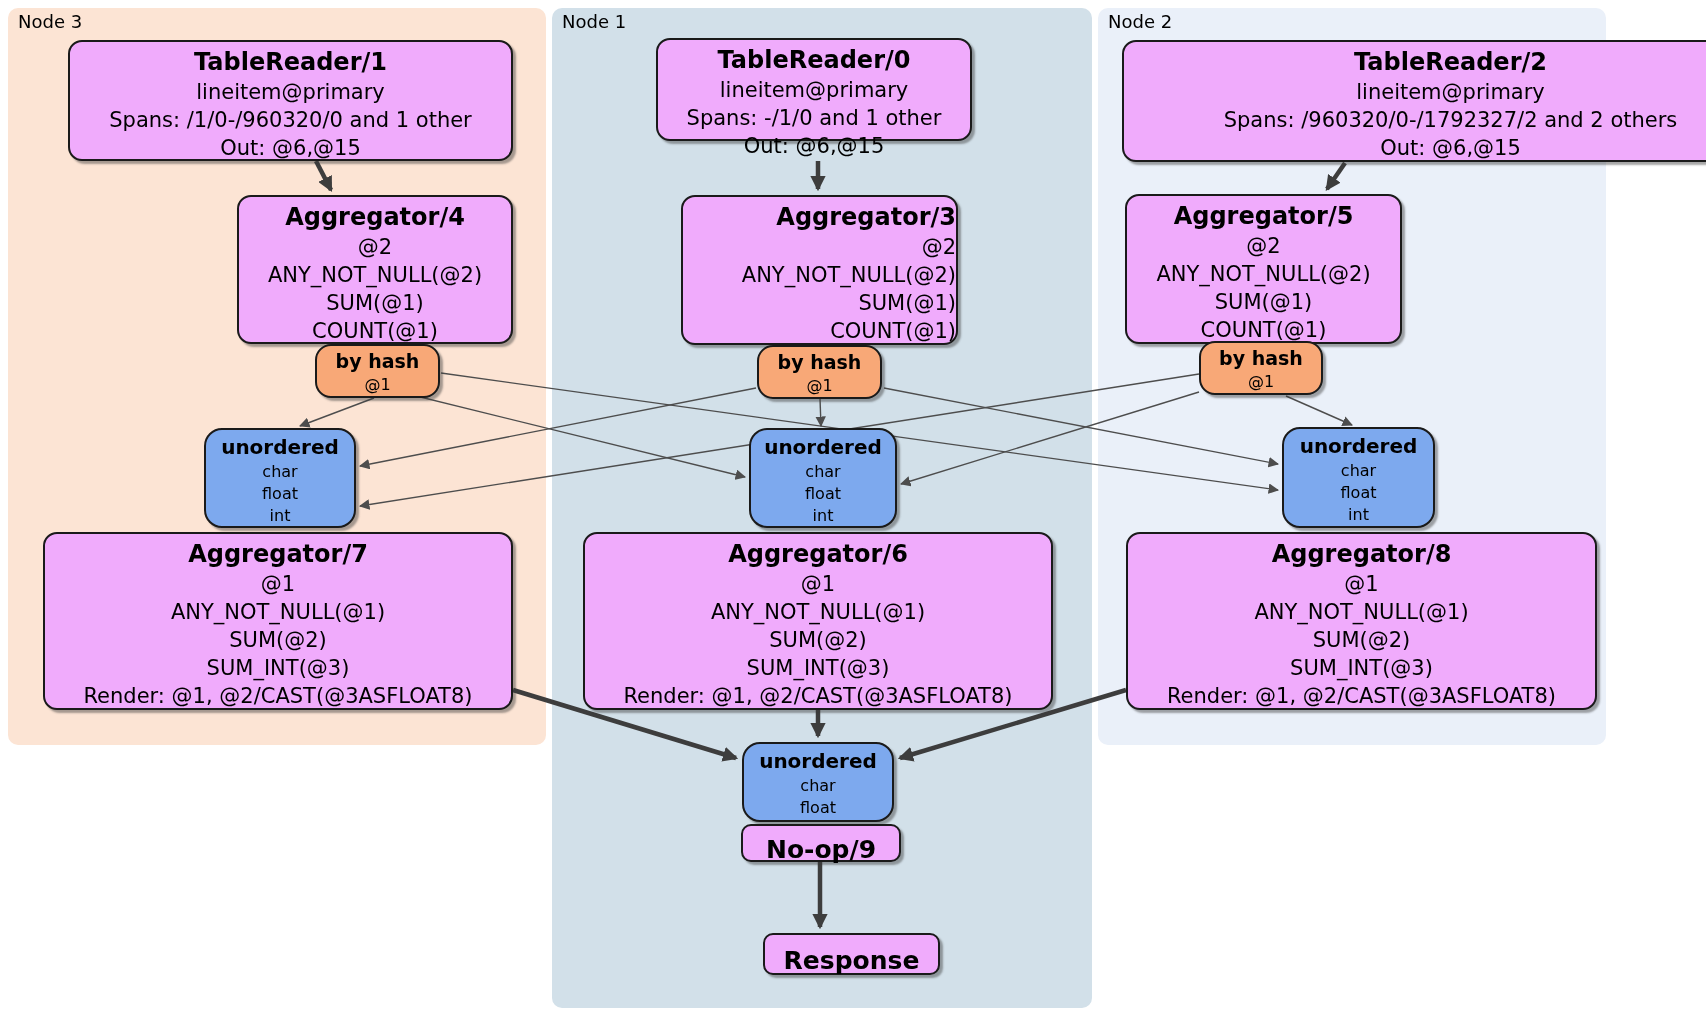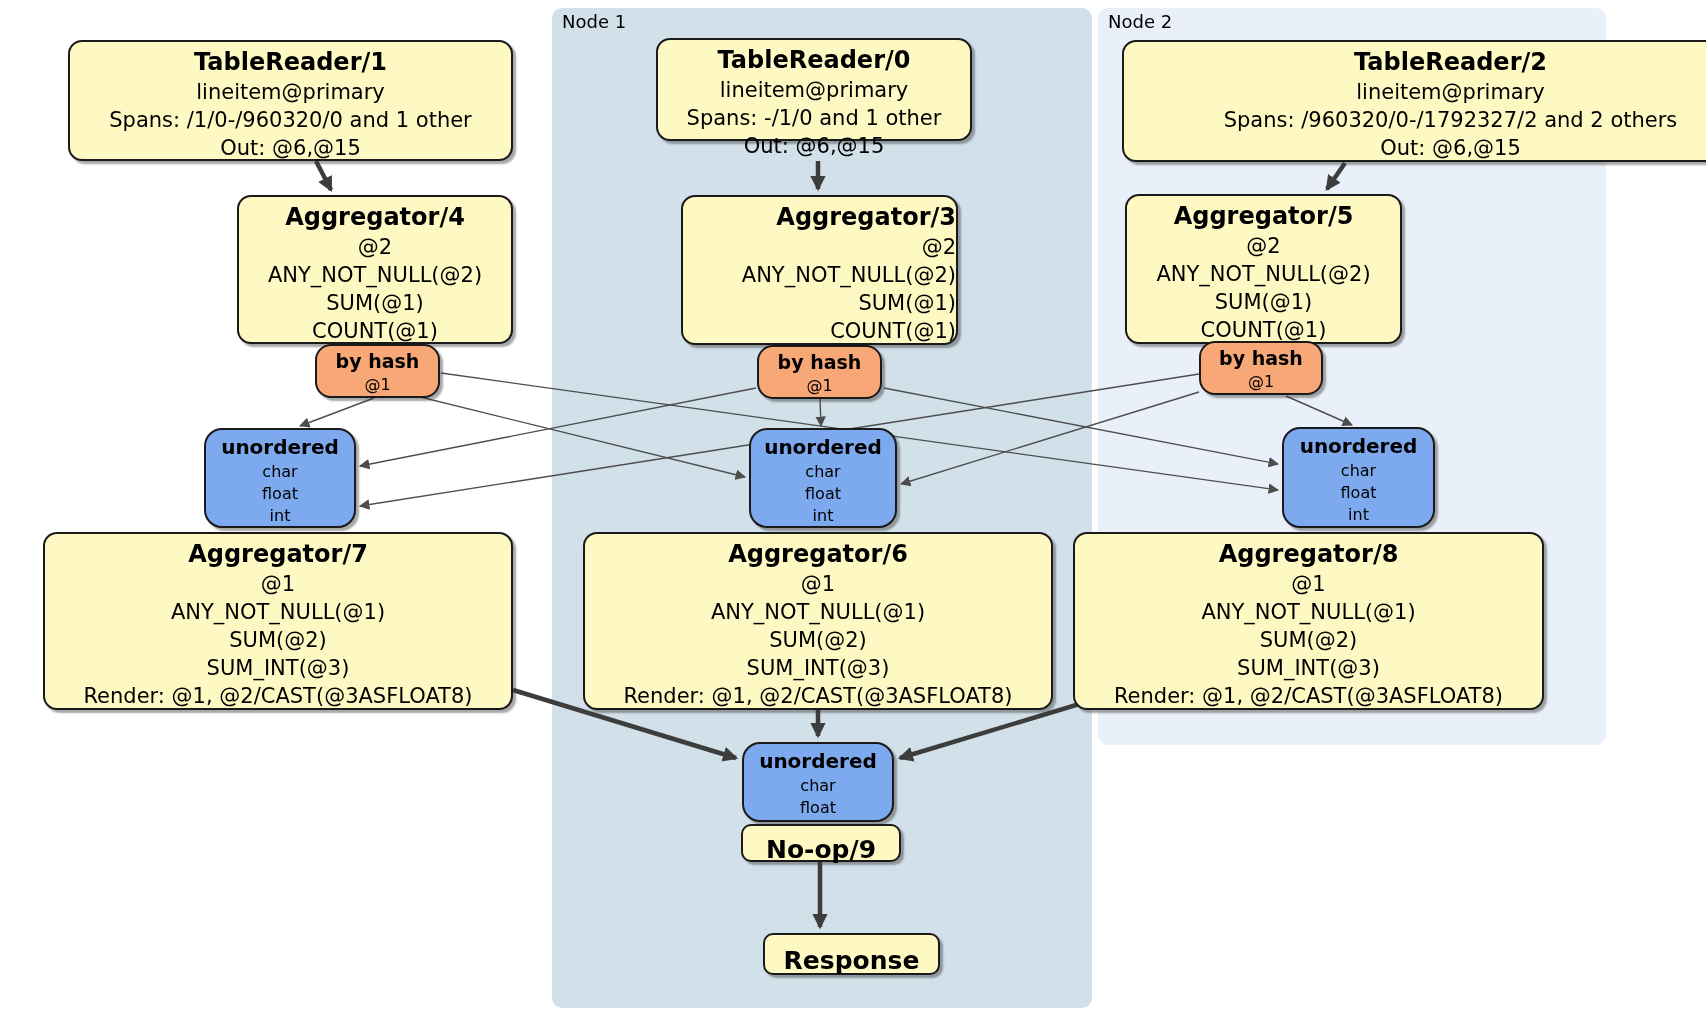--- a/index.html
+++ b/index.html
@@ -39,21 +39,21 @@
     position: absolute;
     box-sizing: border-box;
     border: 2px solid #1a1a1a;
     text-align: center;
     z-index: 3;
     box-shadow: 3px 3px 2px rgba(60,60,60,0.45);
     white-space: nowrap;
   }
   .box .box-title { font-weight: bold; }
   .processor {
-    background: #fef9c3;
+    background: #f0abfc;
     border-radius: 14px;
     padding-top: 5px;
   }
   .processor .box-title { font-size: 24px; line-height: 31px; }
   .processor .box-line  { font-size: 21px; line-height: 28px; }
   .router {
     background: #f8a877;
     border-radius: 16px;
     padding-top: 3px;
   }
@@ -101,20 +101,23 @@
       <line class="edge thin" x1="374" y1="398" x2="300" y2="426" marker-end="url(#mk-thin)"></line>
       <line class="edge thin" x1="400" y1="392" x2="745" y2="477" marker-end="url(#mk-thin)"></line>
       <line class="edge thin" x1="441" y1="373" x2="1278" y2="490" marker-end="url(#mk-thin)"></line>
       <line class="edge thin" x1="756" y1="388" x2="360" y2="466" marker-end="url(#mk-thin)"></line>
       <line class="edge thin" x1="820" y1="399" x2="821" y2="426" marker-end="url(#mk-thin)"></line>
       <line class="edge thin" x1="884" y1="388" x2="1278" y2="464" marker-end="url(#mk-thin)"></line>
       <line class="edge thin" x1="1199" y1="374" x2="360" y2="506" marker-end="url(#mk-thin)"></line>
       <line class="edge thin" x1="1199" y1="392" x2="901" y2="484" marker-end="url(#mk-thin)"></line>
       <line class="edge thin" x1="1286" y1="396" x2="1352" y2="425" marker-end="url(#mk-thin)"></line>
     </svg>
+<div class="node-region" style="left: 8px; top: 8px; width: 538px; height: 737px; background: rgb(252, 228, 212);">
+      <span class="node-label">Node 3</span>
+    </div>
     <div class="node-region" style="left: 552px; top: 8px; width: 540px; height: 1000px; background: rgb(210, 224, 233);">
       <span class="node-label">Node 1</span>
     </div>
     <div class="node-region" style="left: 1098px; top: 8px; width: 508px; height: 737px; background: rgb(234, 240, 249);">
       <span class="node-label">Node 2</span>
     </div>
     <div class="box processor" style="left: 68px; top: 40px; width: 445px; height: 121px;">
       <div class="box-title">TableReader/1</div>
       <div class="box-line">lineitem@primary</div>
       <div class="box-line">Spans: /1/0-/960320/0 and 1 other</div>
@@ -192,21 +195,21 @@
       <div class="box-line">Render: @1, @2/CAST(@3ASFLOAT8)</div>
     </div>
     <div class="box processor" style="left: 583px; top: 532px; width: 470px; height: 178px;">
       <div class="box-title">Aggregator/6</div>
       <div class="box-line">@1</div>
       <div class="box-line">ANY_NOT_NULL(@1)</div>
       <div class="box-line">SUM(@2)</div>
       <div class="box-line">SUM_INT(@3)</div>
       <div class="box-line">Render: @1, @2/CAST(@3ASFLOAT8)</div>
     </div>
-    <div class="box processor" style="left: 1073px; top: 532px; width: 471px; height: 178px;">
+    <div class="box processor" style="left: 1126px; top: 532px; width: 471px; height: 178px;">
       <div class="box-title">Aggregator/8</div>
       <div class="box-line">@1</div>
       <div class="box-line">ANY_NOT_NULL(@1)</div>
       <div class="box-line">SUM(@2)</div>
       <div class="box-line">SUM_INT(@3)</div>
       <div class="box-line">Render: @1, @2/CAST(@3ASFLOAT8)</div>
     </div>
     <div class="box sync" style="left: 742px; top: 742px; width: 152px; height: 80px;">
       <div class="box-title">unordered</div>
       <div class="box-line">char</div>

